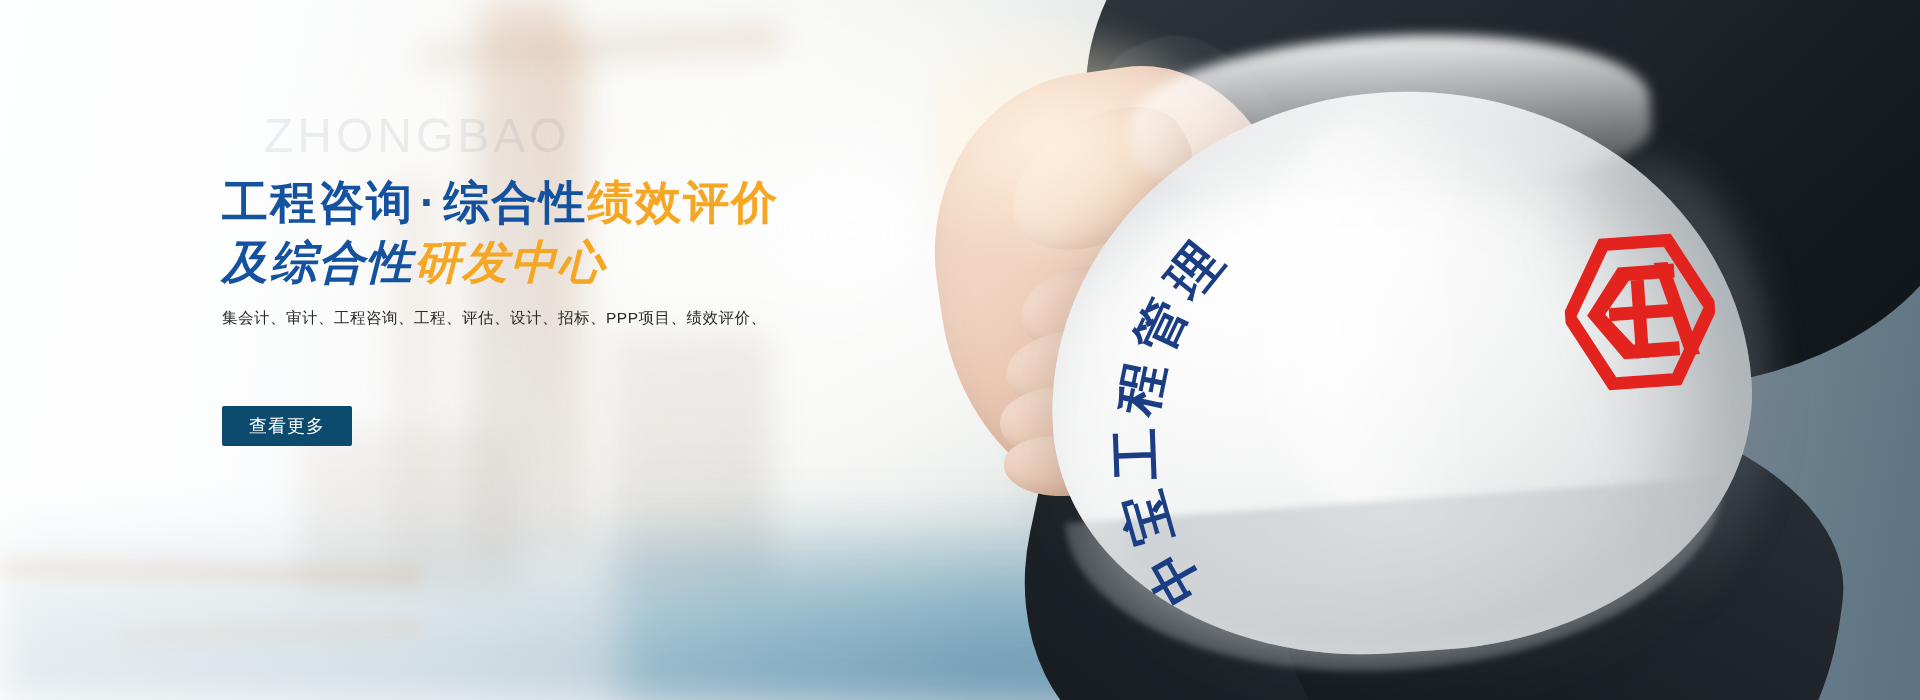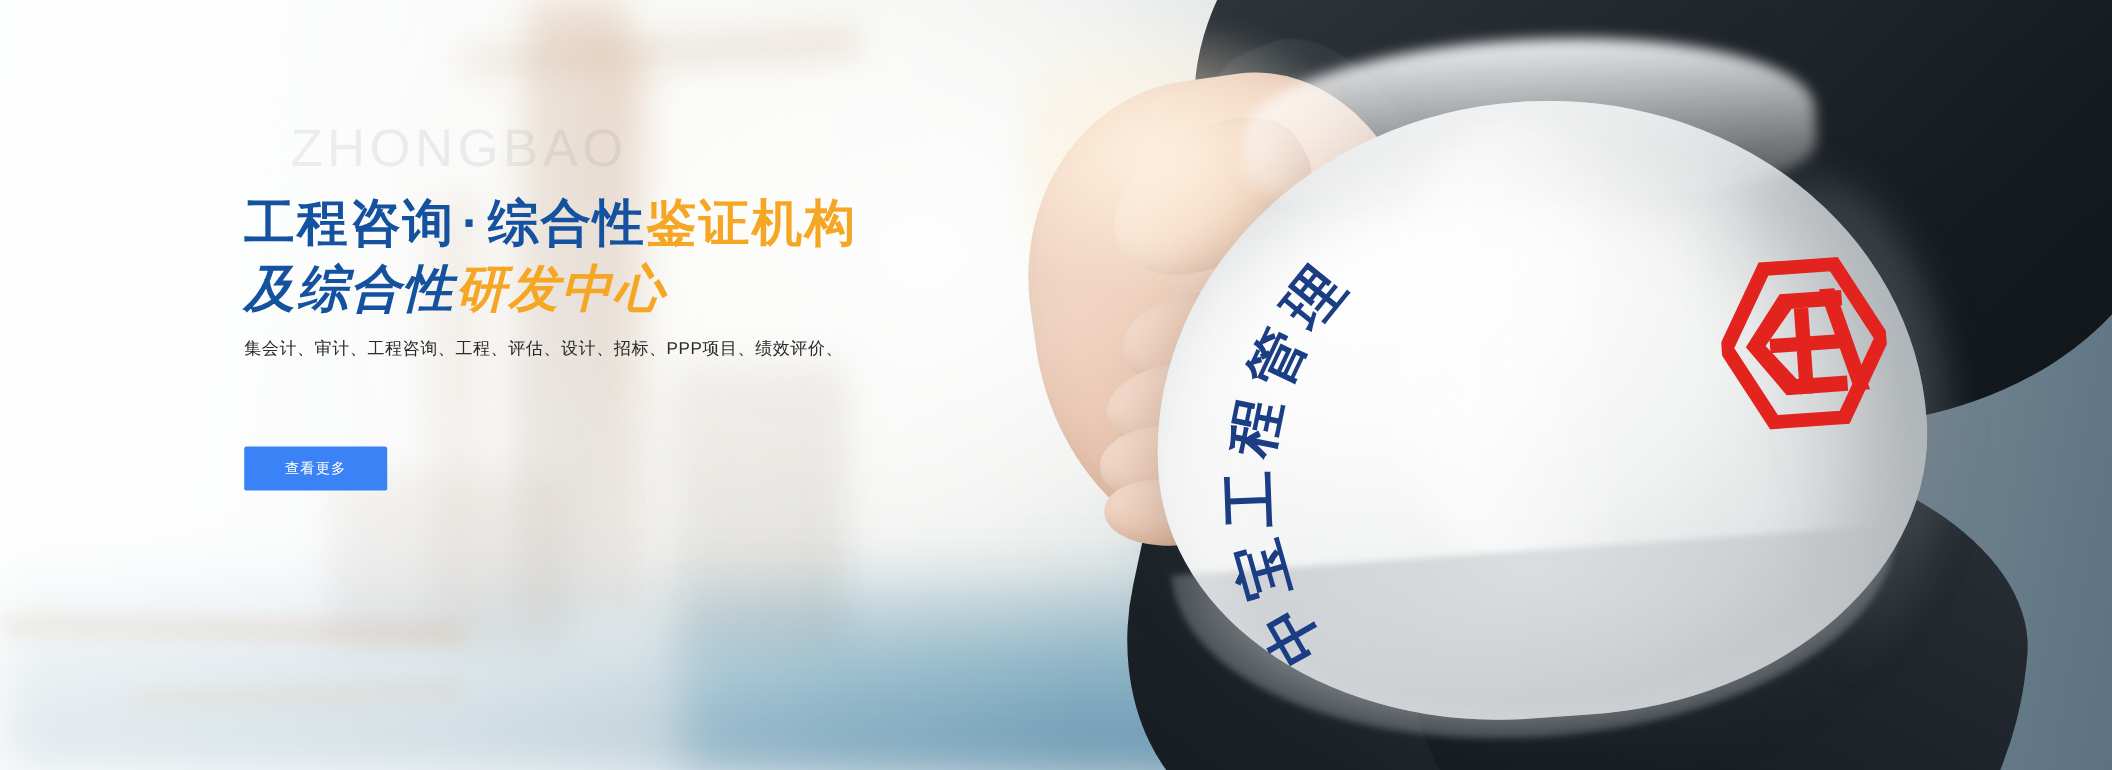--- a/index.html
+++ b/index.html
@@ -229,23 +229,23 @@
     position:absolute; left:0; top:295px; width:620px;
     font-size:15.5px; color:#2a2a2a; line-height:46px;
     letter-spacing:.5px;
   }
   .desc span { display:block; }
 
   .cta {
     position:absolute; left:0; top:406px;
     display:inline-flex; align-items:center; justify-content:center;
     width:130px; height:40px;
-    background:#3b82f6;
+    background:#0c4a6e;
     color:#ffffff;
-    font-size:13px; letter-spacing:1px;
+    font-size:18px; letter-spacing:1px;
     border:none; border-radius:2px;
     cursor:pointer;
   }
 </style>
 </head>
 <body>
 
 <div class="banner">
 
   <div class="bg">
@@ -310,21 +310,21 @@
 
     <div class="scrim"></div>
   </div>
 
   <div class="content">
 
     <div class="watermark">ZHONGBAO</div>
 
     <h1 class="headline">
       <span class="l1">
-        <span class="c-blue">工程咨询</span><span class="dot-sep">·</span><span class="c-blue">综合性</span><span class="c-orange">鉴证机构</span>
+        <span class="c-blue">工程咨询</span><span class="dot-sep">·</span><span class="c-blue">综合性</span><span class="c-orange">绩效评价</span>
       </span>
       <span class="l2">
         <span class="c-blue">及综合性</span><span class="c-orange">研发中心</span>
       </span>
     </h1>
 
     <p class="desc">
       <span>集会计、审计、工程咨询、工程、评估、设计、招标、PPP项目、绩效评价、</span>
     </p>
 

